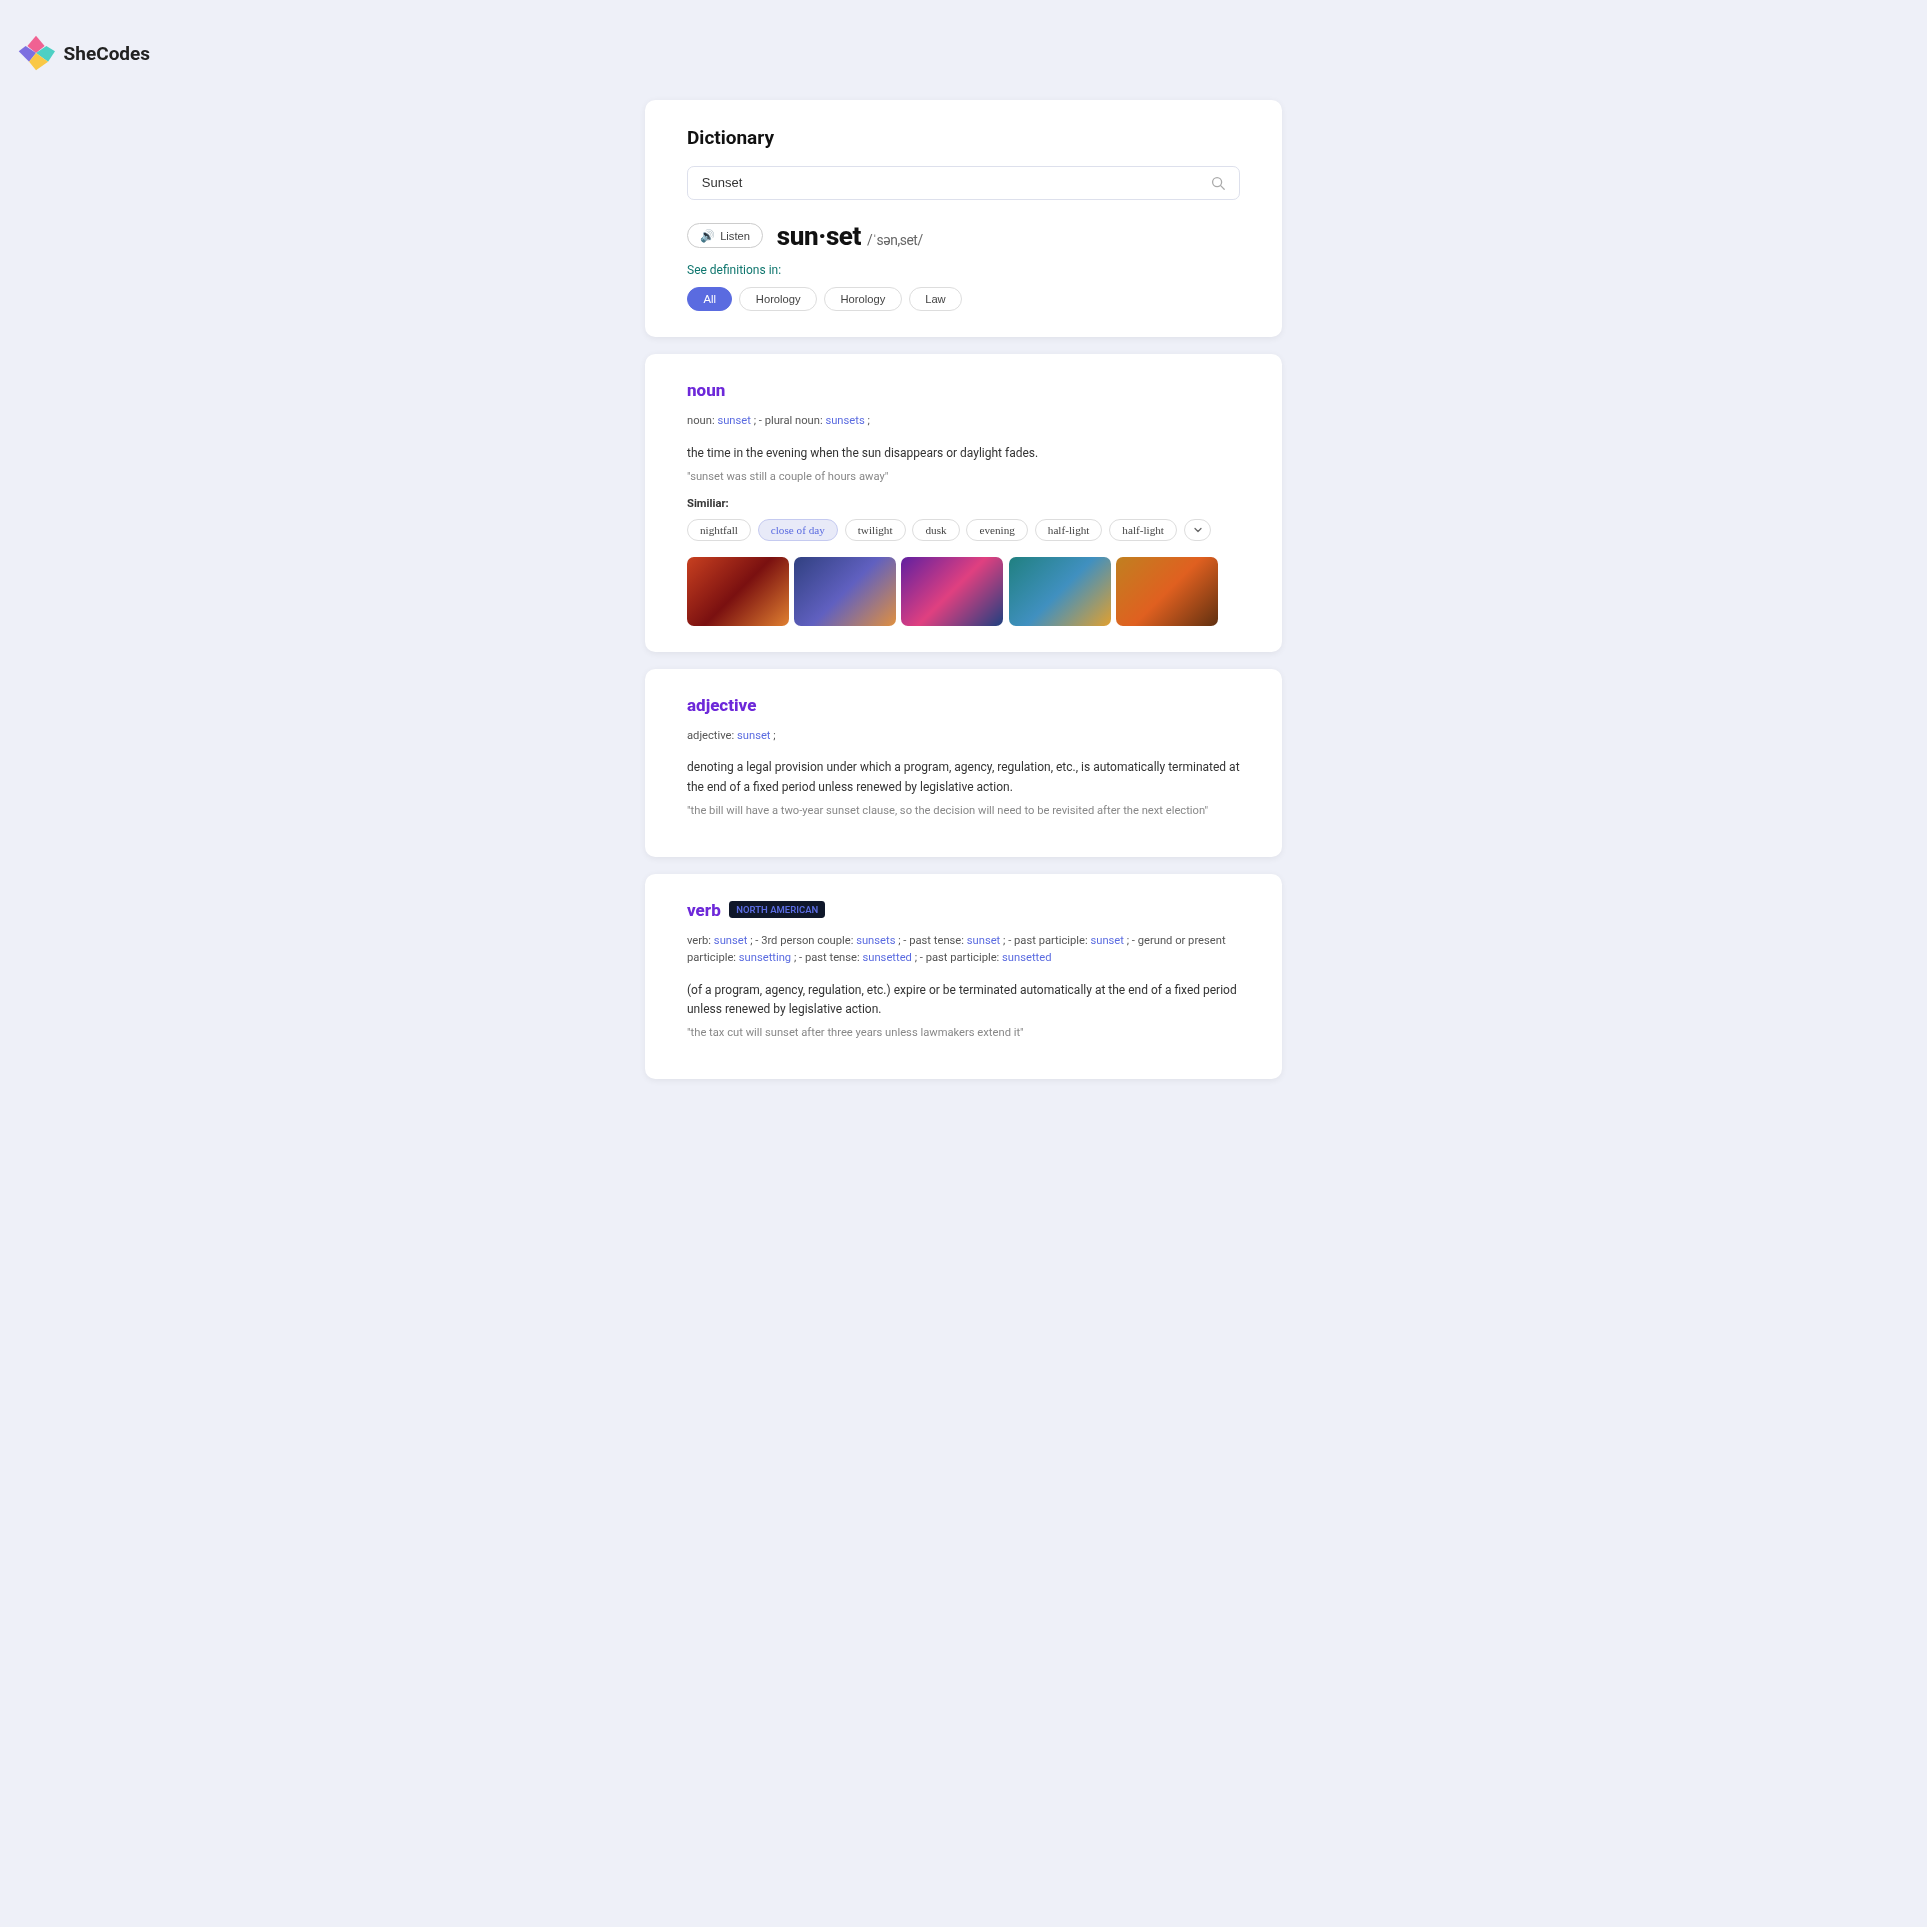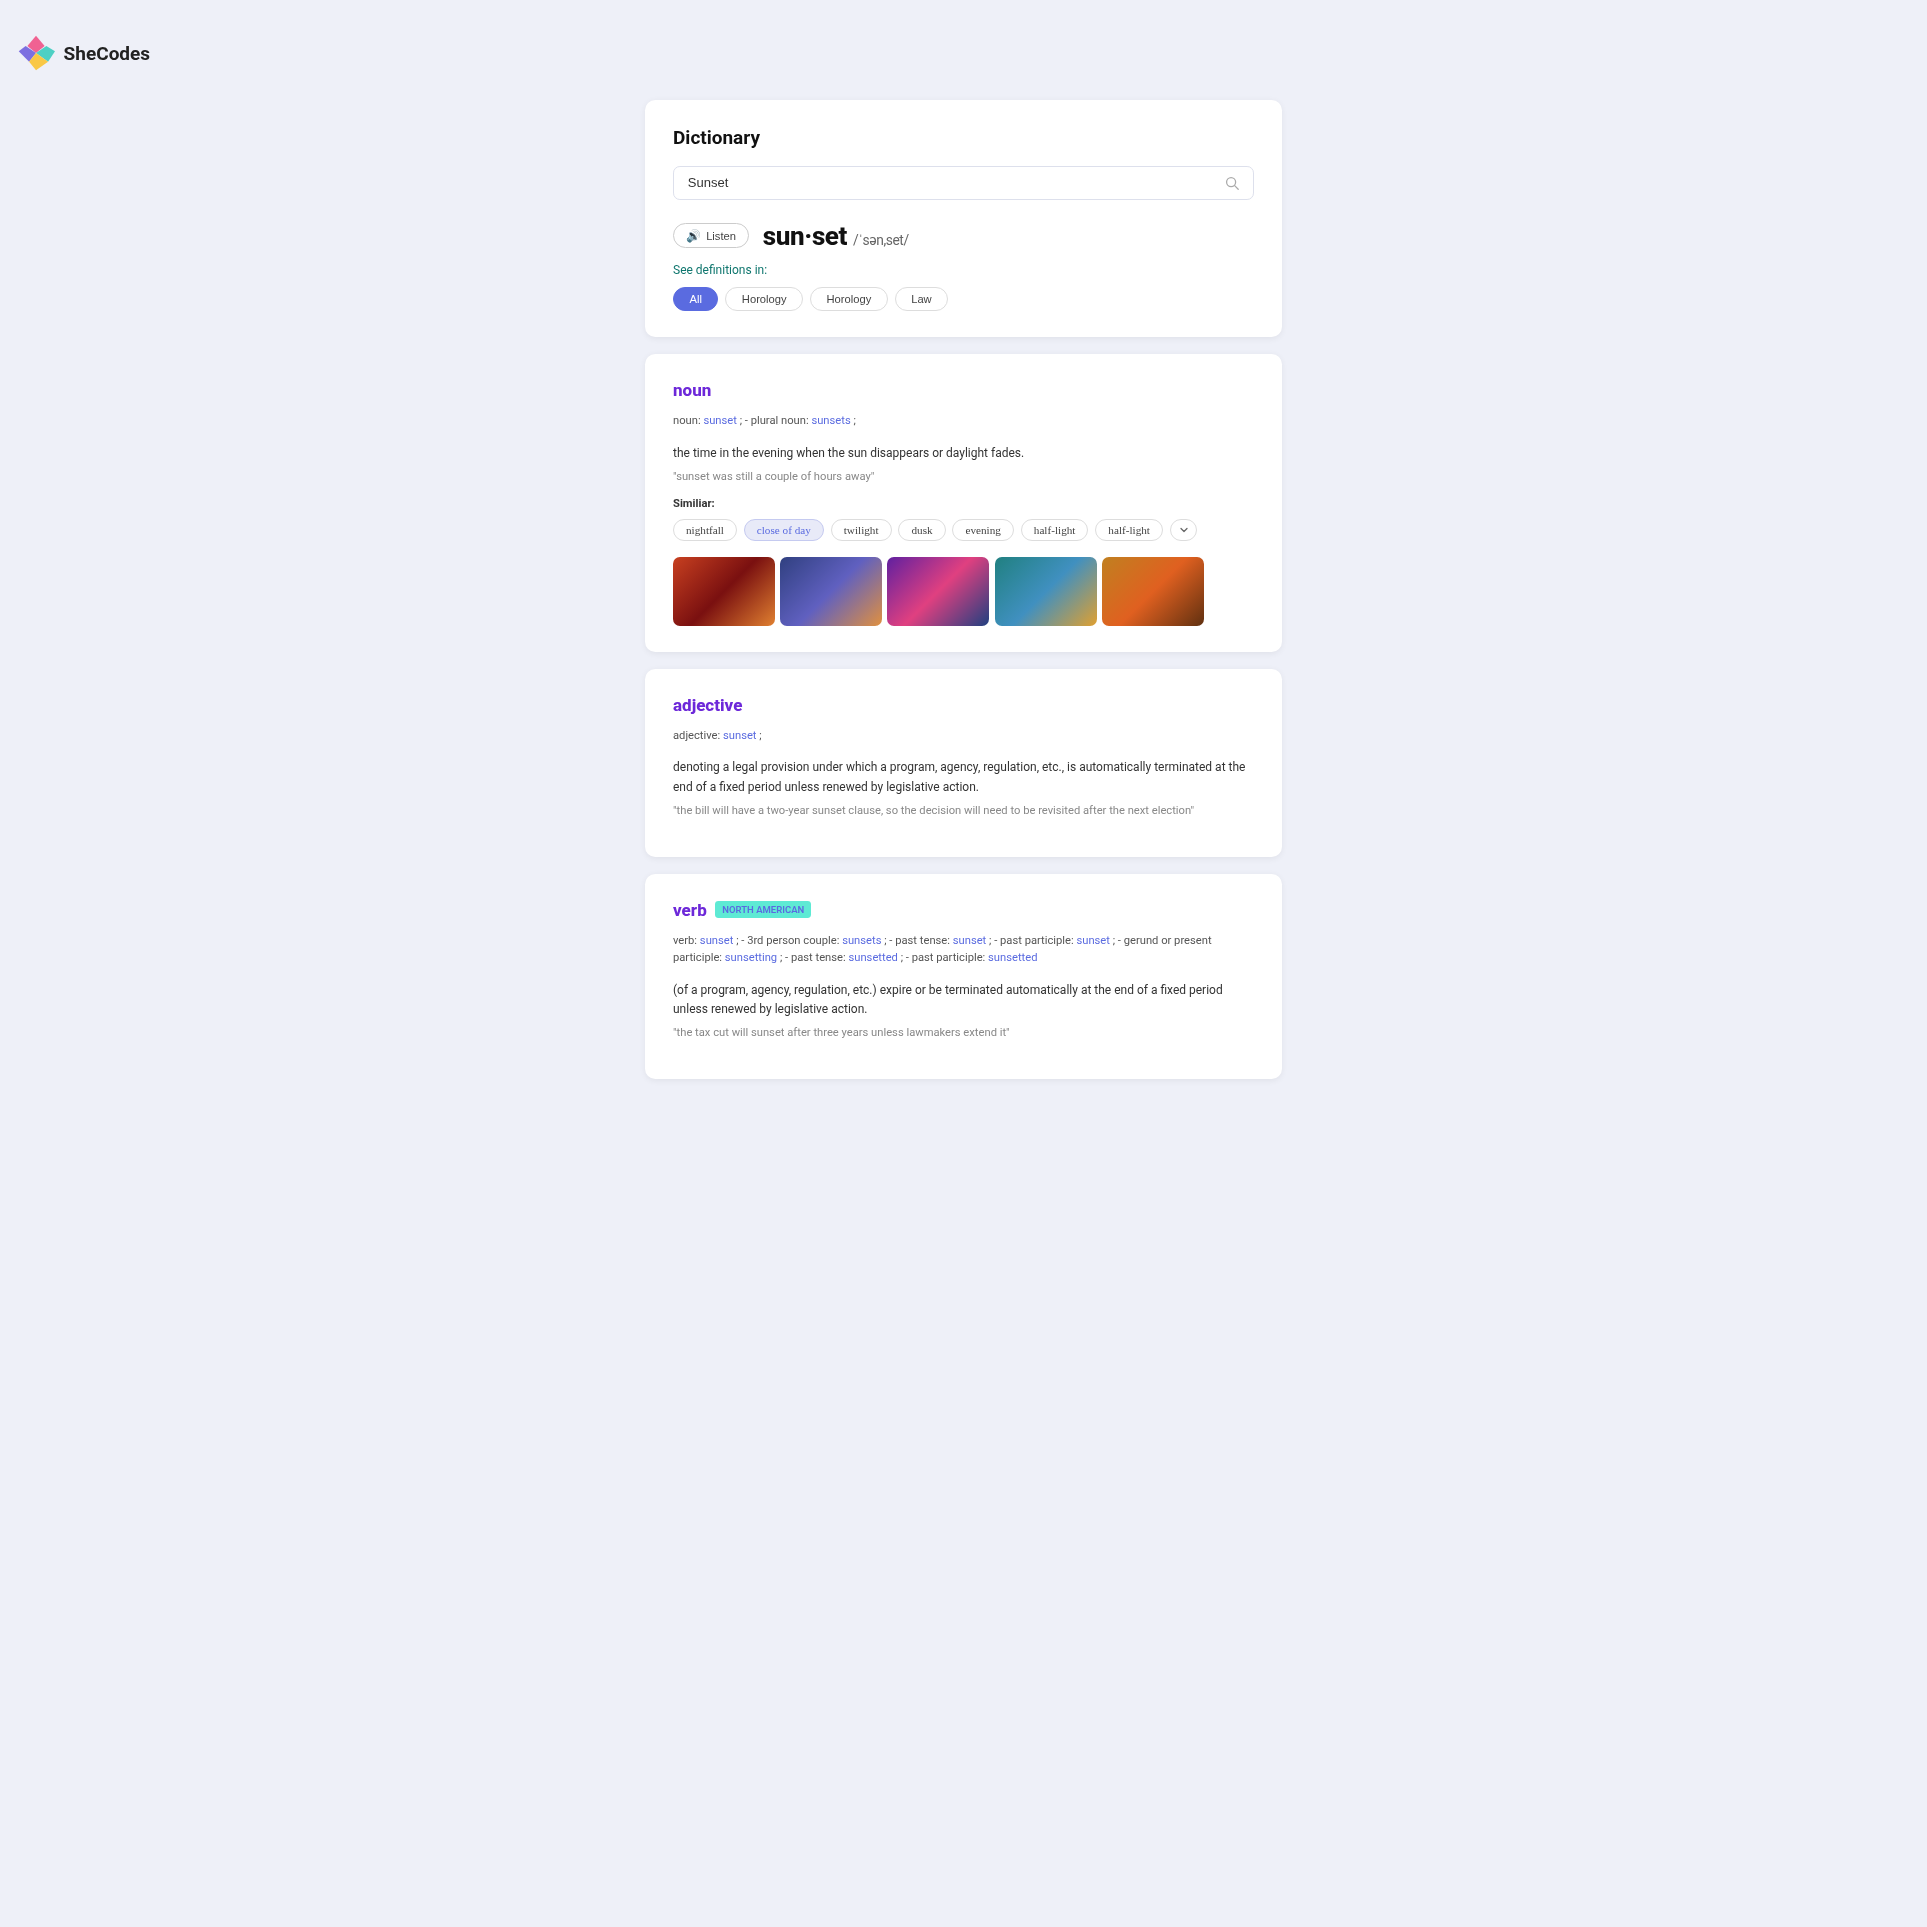--- a/index.html
+++ b/index.html
@@ -29,21 +29,21 @@
       max-width: 637px;
       margin: 0 auto;
       display: flex;
       flex-direction: column;
       gap: 17px;
     }
 
     .card {
       background: #fff;
       border-radius: 10.3px;
-      padding: 26px 28px;
+      padding: 26px 42px;
       box-shadow: 0 1.7px 6.9px rgba(0,0,0,0.06);
     }
 
     .card-title {
       font-size: 19px;
       font-weight: 700;
       color: #111;
       margin-bottom: 17px;
     }
 
@@ -232,21 +232,21 @@
     }
 
     .img-1 { background: linear-gradient(135deg, #c84020, #7a1010, #e08030); }
     .img-2 { background: linear-gradient(135deg, #304080, #6060c0, #e09040); }
     .img-3 { background: linear-gradient(135deg, #6020a0, #e04080, #204080); }
     .img-4 { background: linear-gradient(135deg, #208080, #4090c0, #e0a030); }
     .img-5 { background: linear-gradient(135deg, #c08020, #e06020, #603010); }
 
     .north-american-badge {
       display: inline-block;
-      background: #5eead4;
+      background: #0f172a;
       color: #5a6be0;
       font-size: 9.5px;
       font-weight: 600;
       border-radius: 3.4px;
       padding: 2.6px 6.9px;
       margin-left: 8.6px;
       vertical-align: middle;
     }
   </style>
 </head>

